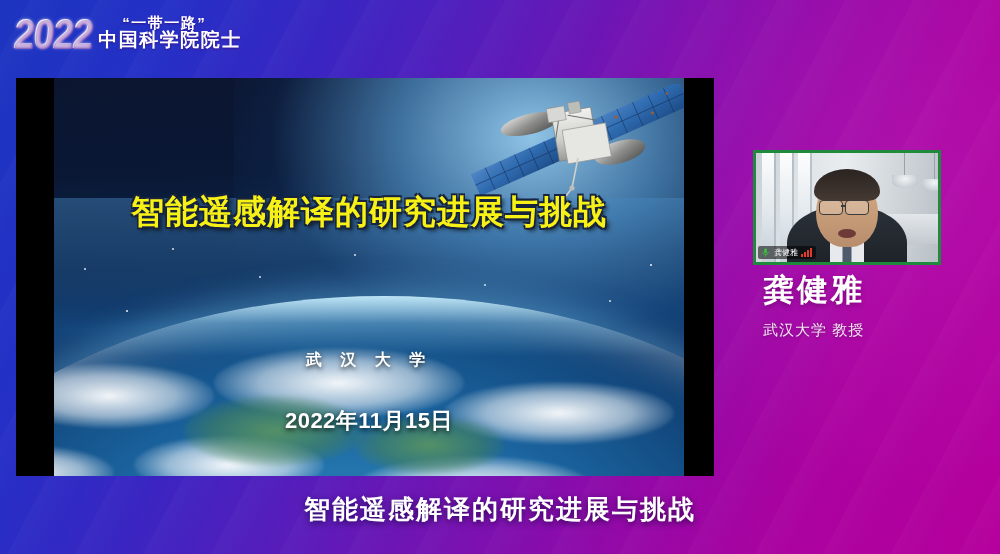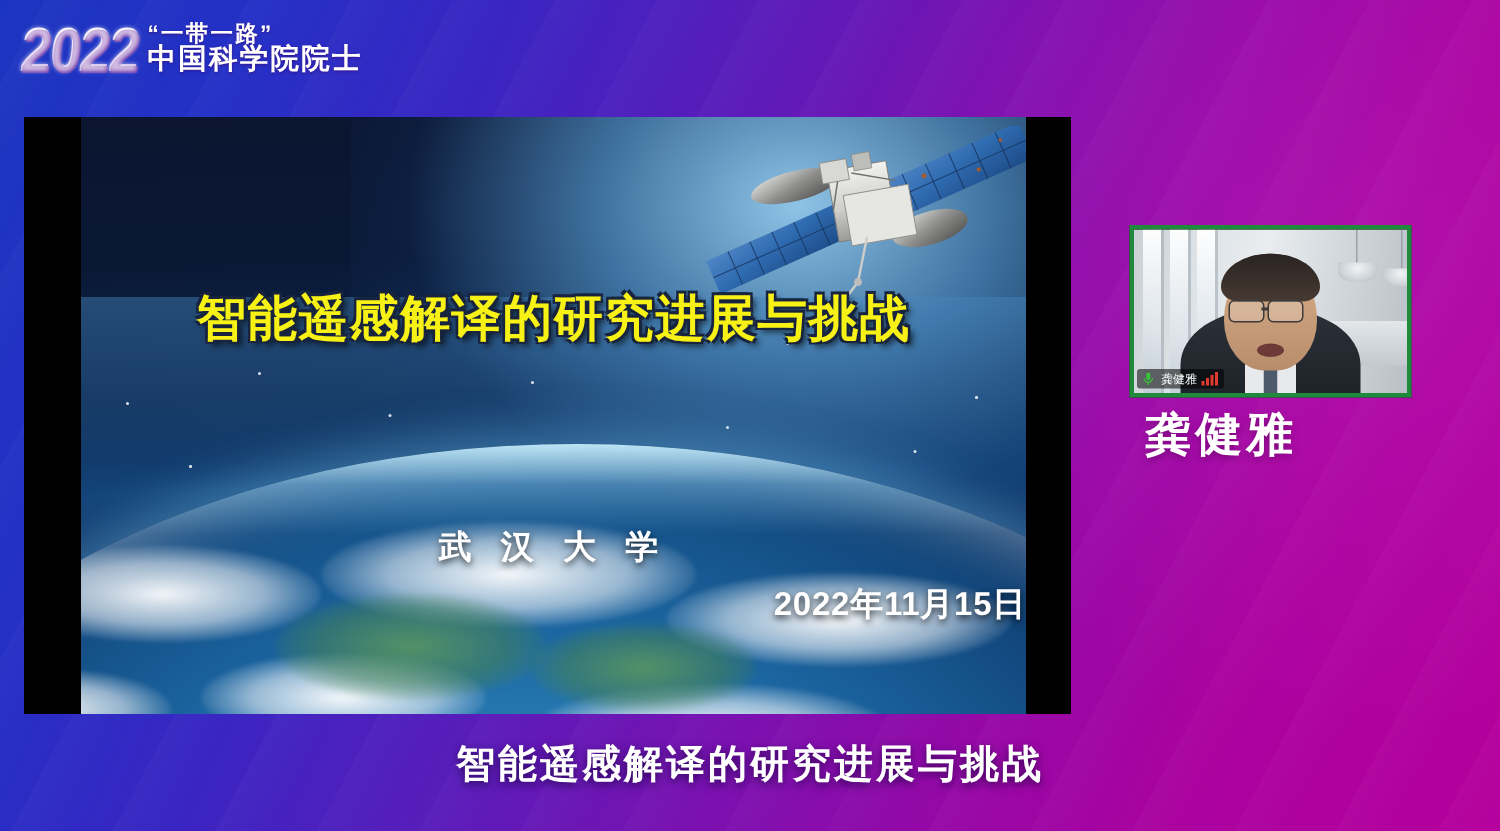--- a/index.html
+++ b/index.html
@@ -80,20 +80,21 @@
     line-height: 1.03;
     margin-left: 2px;
     padding-bottom: 1px;
   }
   #logo-cn-top {
     font-size: 15px;
     font-weight: bold;
     color: #ffffff;
     letter-spacing: 1.5px;
     text-shadow: 0 1px 2px rgba(60,0,100,0.6);
+    margin-left: 24px;
   }
   #logo-cn-bottom {
     font-size: 19px;
     font-weight: bold;
     color: #ffffff;
     letter-spacing: 1.5px;
     text-shadow: 0 1px 2px rgba(60,0,100,0.6);
   }
 
   
@@ -206,22 +207,22 @@
     position: absolute;
     left: 0;
     right: 0;
     text-align: center;
     color: #ffffff;
     font-weight: bold;
     text-shadow: 0 2px 5px rgba(0,0,0,0.75);
     white-space: nowrap;
   }
   #slide-presenter { top: 220px; font-size: 21px; letter-spacing: 1px; }
-  #slide-affiliation { top: 272px; font-size: 22px; letter-spacing: 7px; font-family: Liberation Serif, serif; }
-  #slide-date { top: 310px; font-size: 22px; letter-spacing: 0.5px; text-align: right; }
+  #slide-affiliation { top: 272px; font-size: 16px; letter-spacing: 7px; }
+  #slide-date { top: 328px; font-size: 22px; letter-spacing: 0.5px; }
 
   
   #video-frame {
     position: absolute;
     left: 753px;
     top: 150px;
     width: 188px;
     height: 115px;
     border: 3px solid #1f8a3c;
     box-sizing: border-box;
@@ -579,17 +580,18 @@
             <i></i>
             <i></i>
             <i></i>
           </span>
       </div>
     </div>
   </div>
 
   <div id="speaker-info">
     <div id="speaker-name">龚健雅</div>
+    <div class="speaker-sub" id="speaker-title-2">武汉大学 教授</div>
   </div>
 
   <div id="caption">智能遥感解译的研究进展与挑战</div>
 
 </div>
 
 </body></html>

